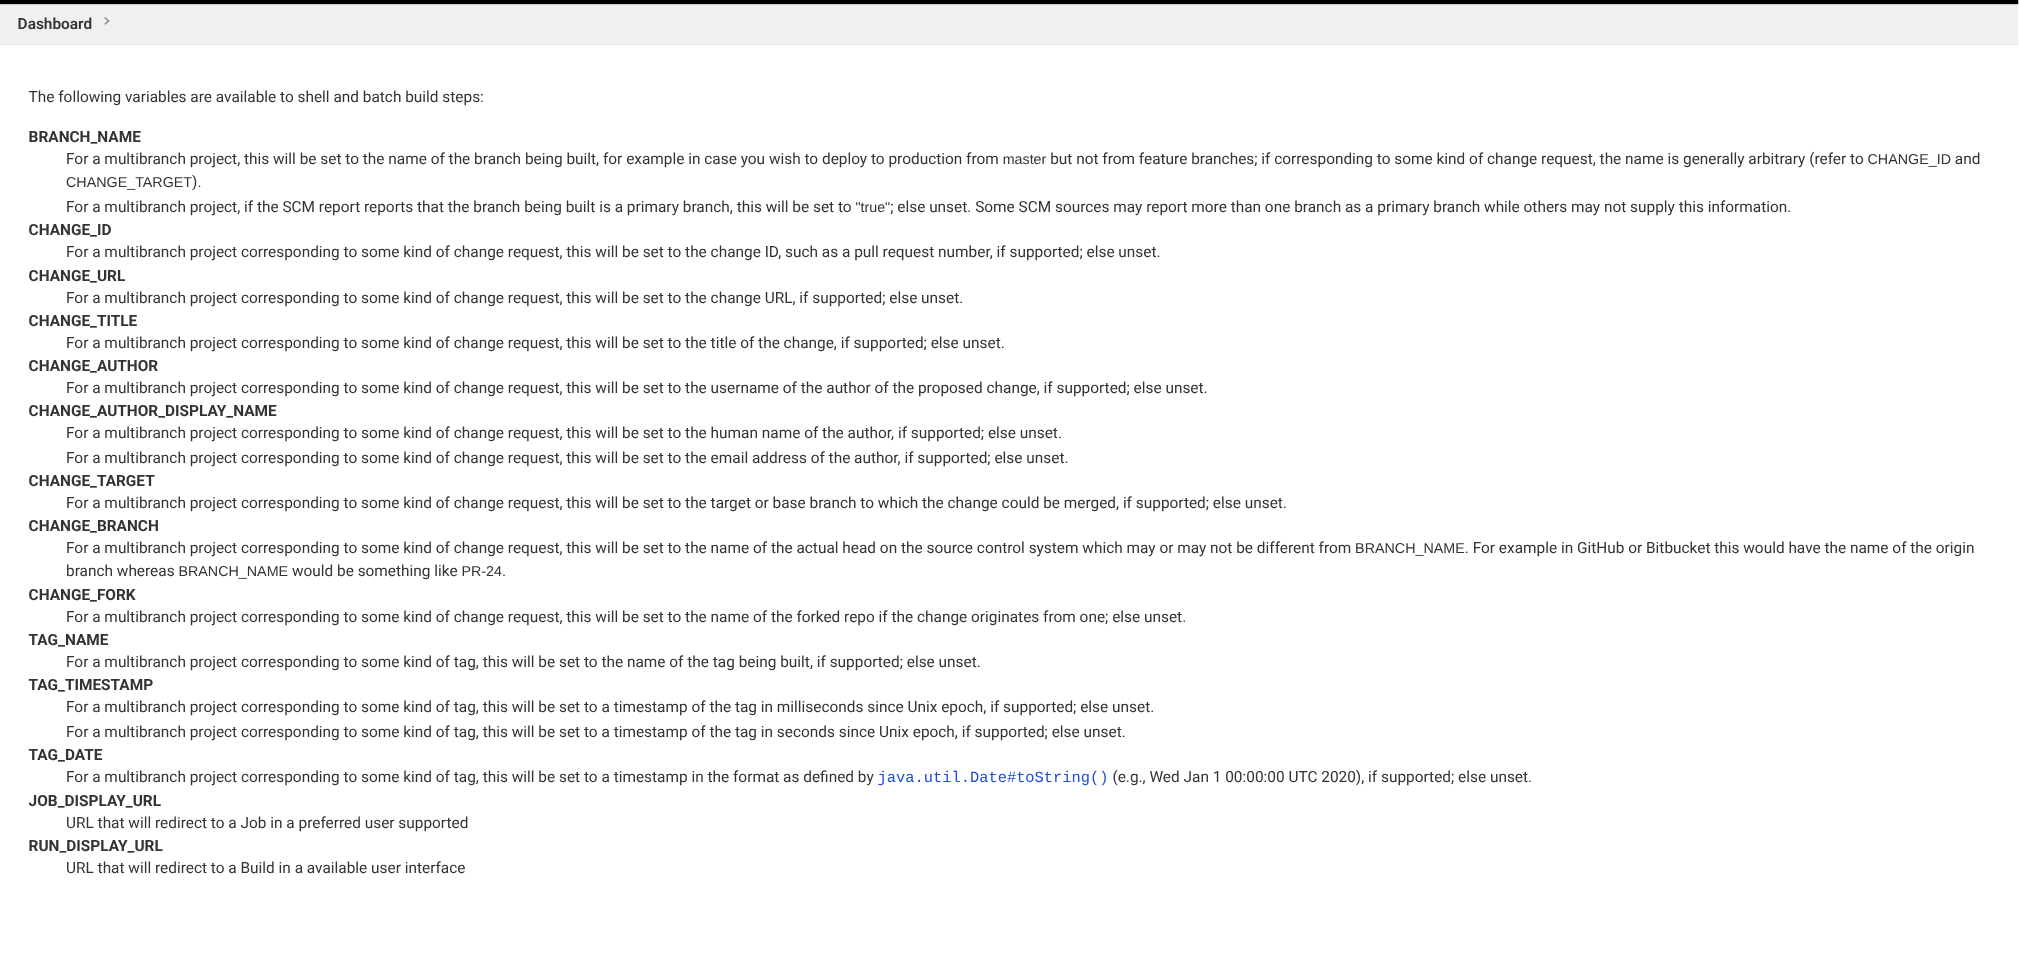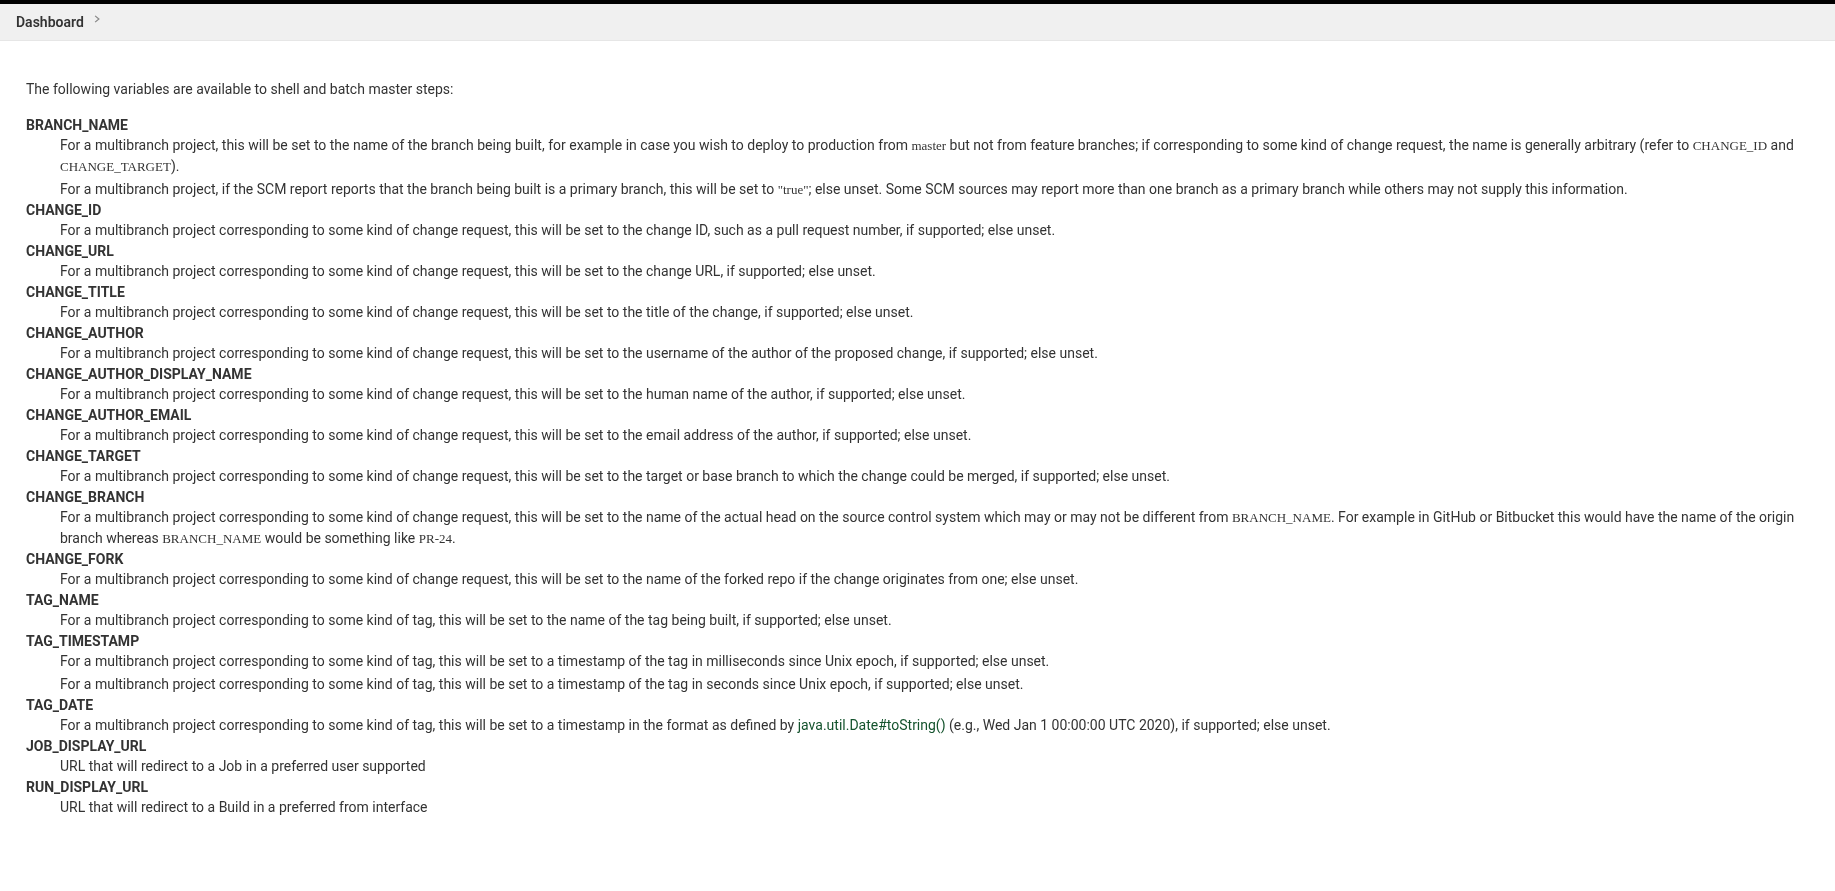--- a/index.html
+++ b/index.html
@@ -6,68 +6,67 @@
   html, body { width: 100%; height: 100%; font-family: -apple-system, BlinkMacSystemFont, "Segoe UI", Roboto, "Helvetica Neue", Arial, sans-serif; font-size: 14px; color: #333; background: #fff; }
   .topstrip { height: 4px; background: #000; width: 100%; }
   .breadcrumb-bar { background: #f0f0f0; border-bottom: 1px solid #e6e6e6; padding: 10px 16px; display: flex; align-items: flex-start; }
   .breadcrumb-item { font-weight: 600; color: #333; cursor: pointer; font-size: 14px; }
   .breadcrumb-sep { margin: 0 8px; color: #888; display: inline-flex; align-items: center; }
   .content { padding: 40px 26px 20px 26px; }
   .intro { margin-bottom: 20px; }
   dl.vars { }
   dl.vars dt { font-weight: 700; margin-top: 2px; }
   dl.vars dd { margin: 2px 0 2px 34px; line-height: 1.5; }
-  code { font-family: Liberation Serif, serif; font-size: 13px; }
-  a.link { color: #14532d; text-decoration: none; }
+  code { font-family: Liberation Sans, sans-serif; font-size: 13px; }
+  a.link { color: #1d4ed8; text-decoration: none; font-family: Liberation Mono, monospace; }
   
   .chev { width: 10px; height: 10px; }
 </style>
 </head>
 <body>
 
 <div class="topstrip"></div>
 
 <div class="breadcrumb-bar">
   <span class="breadcrumb-item">Dashboard</span>
   <span class="breadcrumb-sep">
     <svg class="chev" viewBox="0 0 16 16" fill="none" stroke="#888" stroke-width="2">
         <polyline points="5,3 11,8 5,13"></polyline>
       </svg>
   </span>
 </div>
 
 <div class="content">
-  <p class="intro">The following variables are available to shell and batch master steps:</p>
+  <p class="intro">The following variables are available to shell and batch build steps:</p>
   <dl class="vars" id="vars-list">
       <dt>BRANCH_NAME</dt>
       <dd><span>For a multibranch project, this will be set to the name of the branch being built, for example in case you wish to deploy to production from </span><code>master</code><span> but not from feature branches; if corresponding to some kind of change request, the name is generally arbitrary (refer to </span><code>CHANGE_ID</code><span> and </span><code>CHANGE_TARGET</code><span>).</span></dd>
       <dd><span>For a multibranch project, if the SCM report reports that the branch being built is a primary branch, this will be set to </span><code>"true"</code><span>; else unset. Some SCM sources may report more than one branch as a primary branch while others may not supply this information.</span></dd>
       <dt>CHANGE_ID</dt>
       <dd><span>For a multibranch project corresponding to some kind of change request, this will be set to the change ID, such as a pull request number, if supported; else unset.</span></dd>
       <dt>CHANGE_URL</dt>
       <dd><span>For a multibranch project corresponding to some kind of change request, this will be set to the change URL, if supported; else unset.</span></dd>
       <dt>CHANGE_TITLE</dt>
       <dd><span>For a multibranch project corresponding to some kind of change request, this will be set to the title of the change, if supported; else unset.</span></dd>
       <dt>CHANGE_AUTHOR</dt>
       <dd><span>For a multibranch project corresponding to some kind of change request, this will be set to the username of the author of the proposed change, if supported; else unset.</span></dd>
       <dt>CHANGE_AUTHOR_DISPLAY_NAME</dt>
       <dd><span>For a multibranch project corresponding to some kind of change request, this will be set to the human name of the author, if supported; else unset.</span></dd>
-      <dt>CHANGE_AUTHOR_EMAIL</dt>
       <dd><span>For a multibranch project corresponding to some kind of change request, this will be set to the email address of the author, if supported; else unset.</span></dd>
       <dt>CHANGE_TARGET</dt>
       <dd><span>For a multibranch project corresponding to some kind of change request, this will be set to the target or base branch to which the change could be merged, if supported; else unset.</span></dd>
       <dt>CHANGE_BRANCH</dt>
       <dd><span>For a multibranch project corresponding to some kind of change request, this will be set to the name of the actual head on the source control system which may or may not be different from </span><code>BRANCH_NAME</code><span>. For example in GitHub or Bitbucket this would have the name of the origin branch whereas </span><code>BRANCH_NAME</code><span> would be something like </span><code>PR-24</code><span>.</span></dd>
       <dt>CHANGE_FORK</dt>
       <dd><span>For a multibranch project corresponding to some kind of change request, this will be set to the name of the forked repo if the change originates from one; else unset.</span></dd>
       <dt>TAG_NAME</dt>
       <dd><span>For a multibranch project corresponding to some kind of tag, this will be set to the name of the tag being built, if supported; else unset.</span></dd>
       <dt>TAG_TIMESTAMP</dt>
       <dd><span>For a multibranch project corresponding to some kind of tag, this will be set to a timestamp of the tag in milliseconds since Unix epoch, if supported; else unset.</span></dd>
       <dd><span>For a multibranch project corresponding to some kind of tag, this will be set to a timestamp of the tag in seconds since Unix epoch, if supported; else unset.</span></dd>
       <dt>TAG_DATE</dt>
       <dd><span>For a multibranch project corresponding to some kind of tag, this will be set to a timestamp in the format as defined by </span><a class="link" href="#">java.util.Date#toString()</a><span> (e.g., Wed Jan 1 00:00:00 UTC 2020), if supported; else unset.</span></dd>
       <dt>JOB_DISPLAY_URL</dt>
       <dd><span>URL that will redirect to a Job in a preferred user supported</span></dd>
       <dt>RUN_DISPLAY_URL</dt>
-      <dd><span>URL that will redirect to a Build in a preferred from interface</span></dd>
+      <dd><span>URL that will redirect to a Build in a available user interface</span></dd>
     </dl>
 </div>
 
 </body></html>

